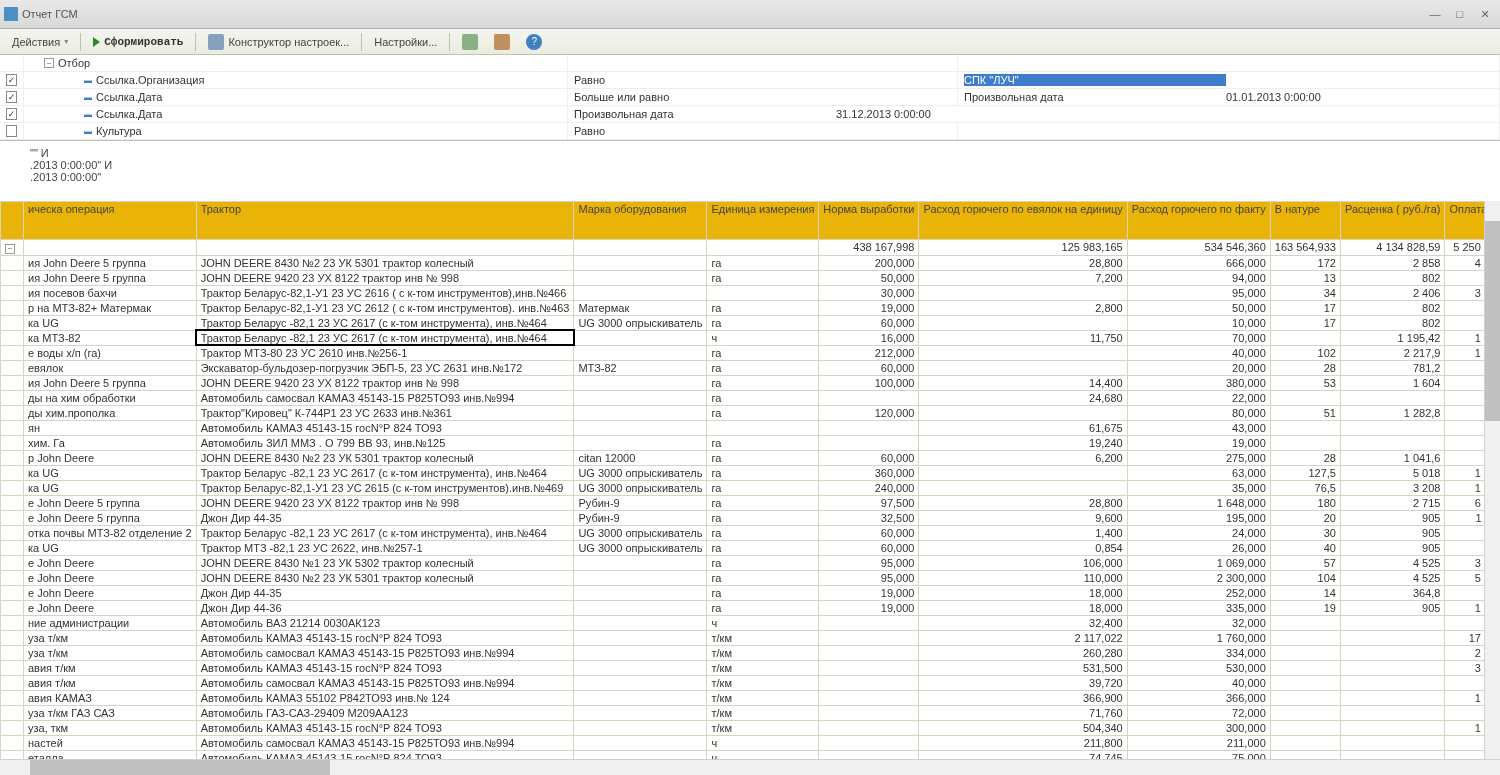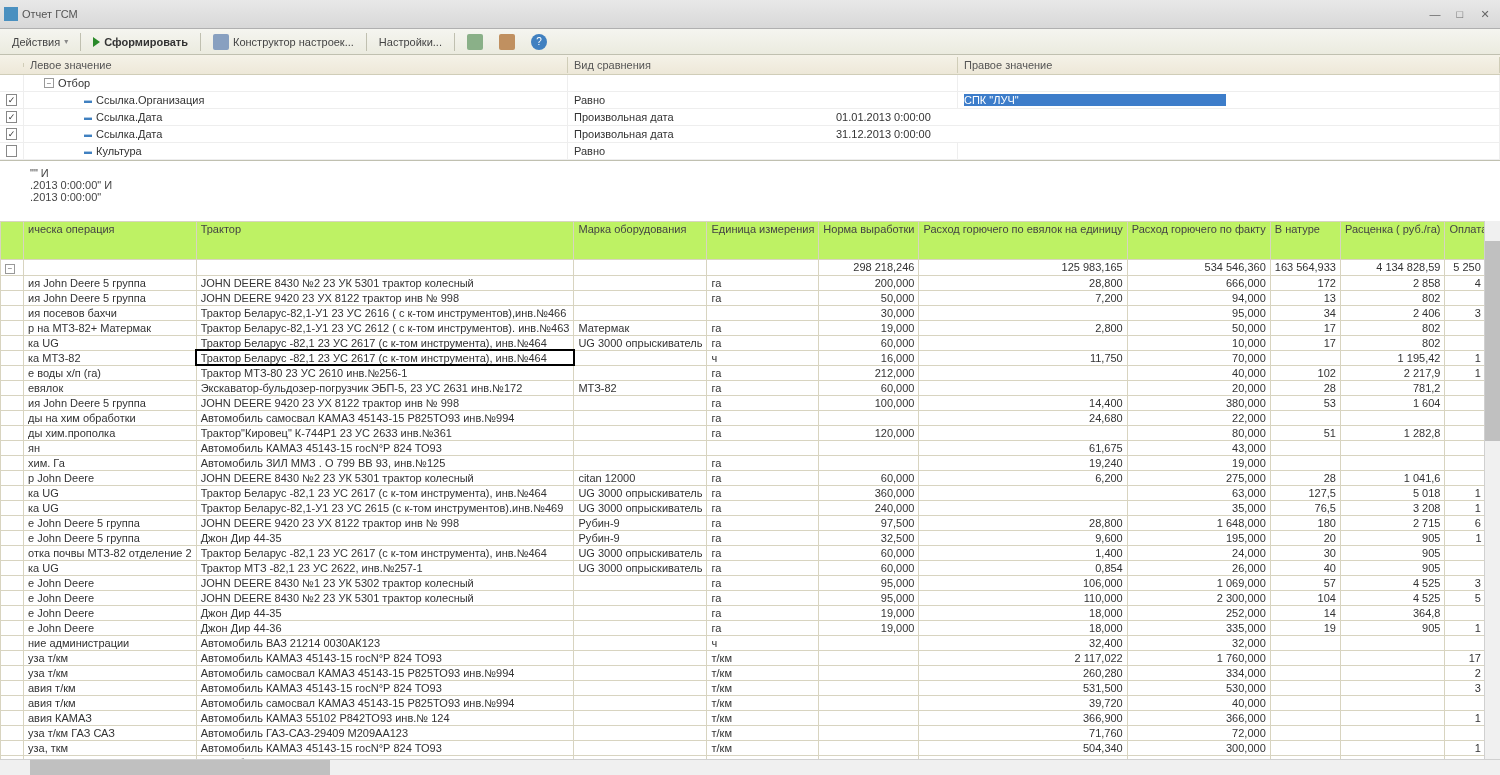--- a/index.html
+++ b/index.html
@@ -5,21 +5,21 @@
 * { box-sizing: border-box; margin: 0; padding: 0; }
 body { font-family: Tahoma, Arial, sans-serif; font-size: 11px; color: #333; background: #f0f0f0; overflow: hidden; width: 1500px; height: 775px; }
 .window-title { background: linear-gradient(#e8e8e8, #d8d8d8); height: 20px; display: flex; align-items: center; padding: 14px 4px; border-bottom: 1px solid #b0b0b0; }
 .window-title .icon { width: 14px; height: 14px; background: #4a90c0; margin-right: 4px; }
 .window-title .title { flex: 1; font-size: 11px; color: #555; }
 .window-controls span { display: inline-block; width: 22px; text-align: center; color: #666; cursor: pointer; }
 .toolbar { background: linear-gradient(#f5f5f0, #ebebdf); height: 26px; display: flex; align-items: center; padding: 0 6px; border-bottom: 1px solid #c0c0b0; gap: 4px; }
 .toolbar .btn { padding: 2px 6px; display: flex; align-items: center; gap: 4px; color: #444; }
 .toolbar .sep { width: 1px; height: 18px; background: #c0c0b0; margin: 0 2px; }
 .triangle-green { width: 0; height: 0; border-left: 7px solid #2a8a2a; border-top: 5px solid transparent; border-bottom: 5px solid transparent; }
-.btn.bold { font-weight: bold; color: #333; }
+.btn.bold { font-weight: bold; color: #333; font-family: Liberation Mono, monospace; }
 .ico16 { width: 16px; height: 16px; display: inline-block; background: #88a0c0; border-radius: 2px; }
 .ico-q { width: 16px; height: 16px; display: inline-block; background: #4080c0; border-radius: 50%; color: #fff; text-align: center; line-height: 16px; font-size: 10px; }
 .filter-area { background: #fff; border-bottom: 1px solid #c0c0b0; }
 .filter-hdr { display: flex; background: linear-gradient(#f5f2e8, #ede8d8); border-bottom: 1px solid #d0cdb8; height: 20px; align-items: center; }
 .filter-hdr div { padding: 2px 6px; border-right: 1px solid #d0cdb8; font-size: 11px; color: #555; }
 .fcol-chk { width: 24px; border-right: 1px solid #d0cdb8; }
 .fcol-left { width: 544px; }
 .fcol-cmp { width: 390px; }
 .fcol-right { flex: 1; display: flex; }
 .fcol-rightA { width: 262px; }
@@ -27,21 +27,21 @@
 .filter-row { display: flex; height: 17px; align-items: center; border-bottom: 1px solid #eee; font-size: 11px; }
 .filter-row.sel .fcol-rightA, .filter-row.sel .fcol-rightB { background: #3d7dca; color: #fff; }
 .filter-row > div { padding: 0 6px; border-right: 1px solid #eee; height: 100%; display: flex; align-items: center; }
 .chk { width: 12px; height: 12px; border: 1px solid #888; background: #fff; display: inline-flex; align-items: center; justify-content: center; font-size: 9px; color: #333; }
 .tree-toggle { width: 10px; height: 10px; border: 1px solid #999; display: inline-flex; align-items: center; justify-content: center; font-size: 8px; margin-right: 4px; color: #666; }
 .bullet { color: #4080c0; margin-right: 4px; font-size: 8px; }
 .info-text { padding: 6px 30px; font-size: 11px; color: #444; background: #fff; height: 60px; }
 .report-area { background: #fff; overflow: auto; position: relative; height: 603px; }
 .report-table { border-collapse: collapse; font-size: 11px; width: 100%; }
 .report-table th, .report-table td { border: 1px solid #d8d4c0; padding: 1px 4px; text-align: left; white-space: nowrap; }
-.report-table th { background: #bef264; font-weight: normal; color: #444; vertical-align: top; height: 38px; }
+.report-table th { background: #eab308; font-weight: normal; color: #444; vertical-align: top; height: 38px; }
 .report-table td { height: 13px; }
 .num { text-align: right !important; }
 .toggle-col { width: 18px; text-align: center; }
 .highlight-cell { outline: 2px solid #000; outline-offset: -1px; }
 .first-data-row td { font-weight: normal; }
 .scrollbar-v { position: absolute; right: 0; top: 0; bottom: 16px; width: 16px; background: #f0f0f0; border-left: 1px solid #d0d0d0; }
 .scrollbar-v .thumb { background: #c0c0c0; width: 100%; height: 200px; margin-top: 20px; }
 .scrollbar-h { position: fixed; bottom: 0; left: 0; right: 0; height: 16px; background: #f0f0f0; border-top: 1px solid #d0d0d0; }
 .scrollbar-h .thumb { background: #c0c0c0; height: 100%; width: 300px; margin-left: 30px; }
 </style>
@@ -83,26 +83,20 @@
     </div>
   <div class="btn">
       <span class="ico16" style="background:#c09060"></span>
     </div>
   <div class="btn">
       <span class="ico-q">?</span>
     </div>
 </div>
 
 <div class="filter-area">
-  <div class="filter-hdr">
-    <div class="fcol-chk"></div>
-    <div class="fcol-left">Левое значение</div>
-    <div class="fcol-cmp">Вид сравнения</div>
-    <div class="fcol-right">Правое значение</div>
-  </div>
   <div class="filter-row">
     <div class="fcol-chk"></div>
     <div class="fcol-left" style="padding-left:20px">
         <span class="tree-toggle">−</span>
         <span>Отбор</span>
       </div>
     <div class="fcol-cmp"></div>
     <div class="fcol-right"></div>
   </div>
   <div id="filter-rows">
@@ -121,20 +115,21 @@
         </div>
       </div>
       <div class="filter-row">
         <div class="fcol-chk">
           <span class="chk">✓</span>
         </div>
         <div class="fcol-left" style="padding-left:60px">
           <span class="bullet">▬</span>
           <span>Ссылка.Дата</span>
         </div>
+        <div class="fcol-cmp">Больше или равно</div>
         <div class="fcol-right">
           <div class="fcol-rightA">Произвольная дата</div>
           <div class="fcol-rightB">01.01.2013 0:00:00</div>
         </div>
       </div>
       <div class="filter-row">
         <div class="fcol-chk">
           <span class="chk">✓</span>
         </div>
         <div class="fcol-left" style="padding-left:60px">
@@ -187,21 +182,21 @@
 
       </tr>
     </thead>
     <tbody id="report-body">
         <tr class="first-data-row">
           <td class="toggle-col"><span class="tree-toggle">−</span></td>
           <td></td>
           <td></td>
           <td></td>
           <td></td>
-          <td class="num">298 218,246</td>
+          <td class="num">438 167,998</td>
           <td class="num">125 983,165</td>
           <td class="num">534 546,360</td>
           <td class="num">163 564,933</td>
           <td class="num">4 134 828,59</td>
           <td class="num">5 250 215,65</td>
         </tr>
         <tr>
           <td class="toggle-col"></td>
           <td>ия John Deere 5 группа</td>
           <td>JOHN  DEERE 8430 №2  23 УК  5301  трактор колесный</td>

